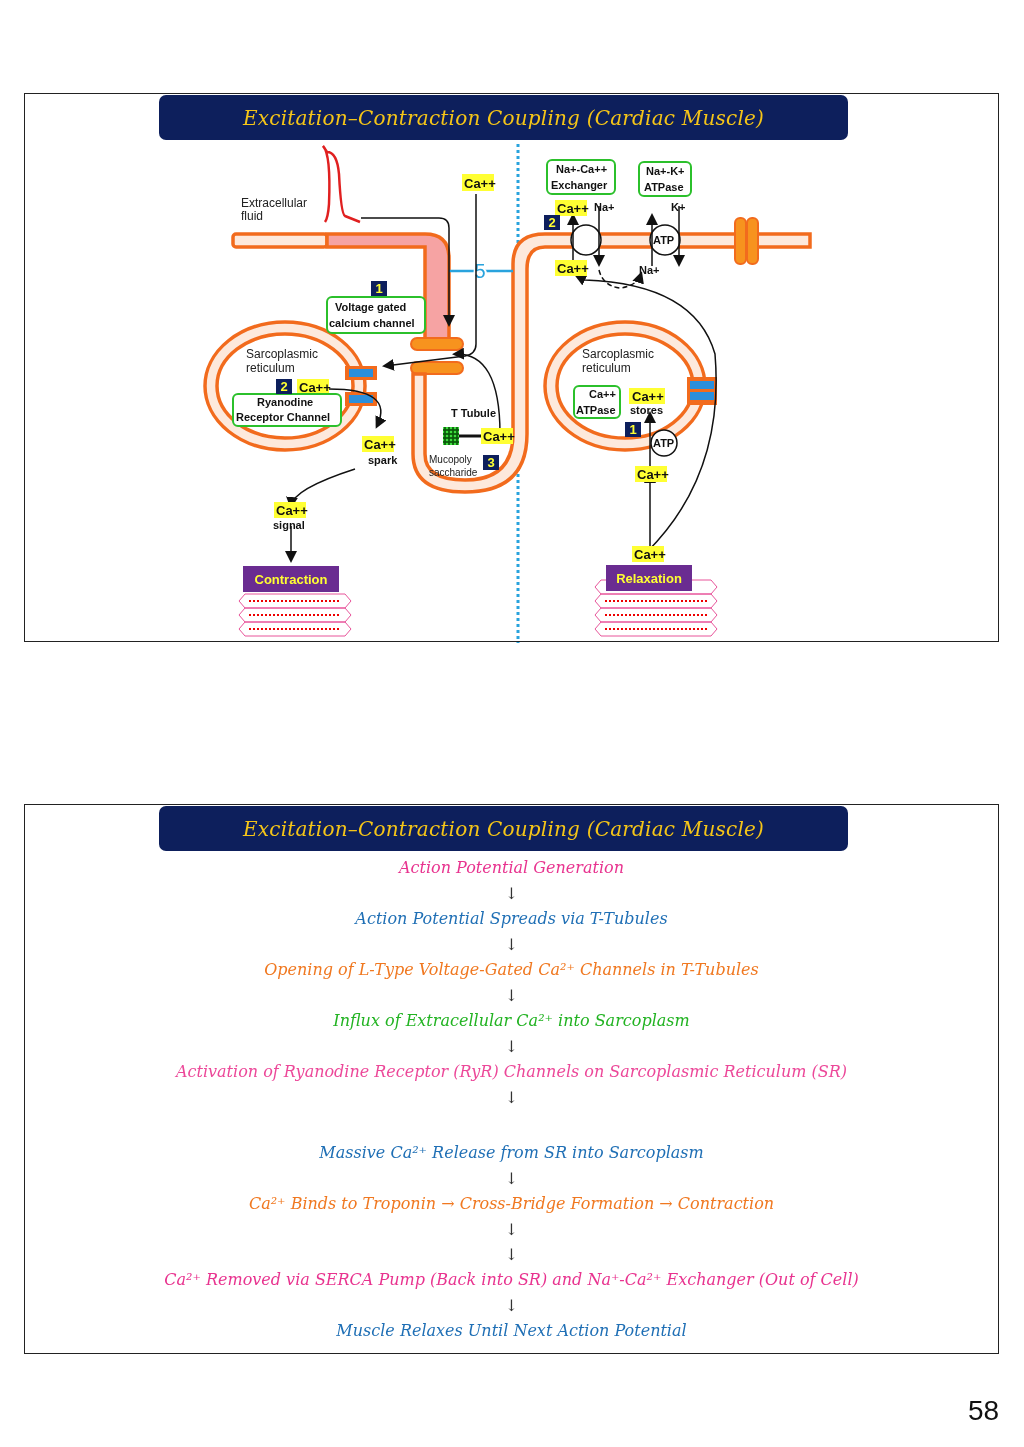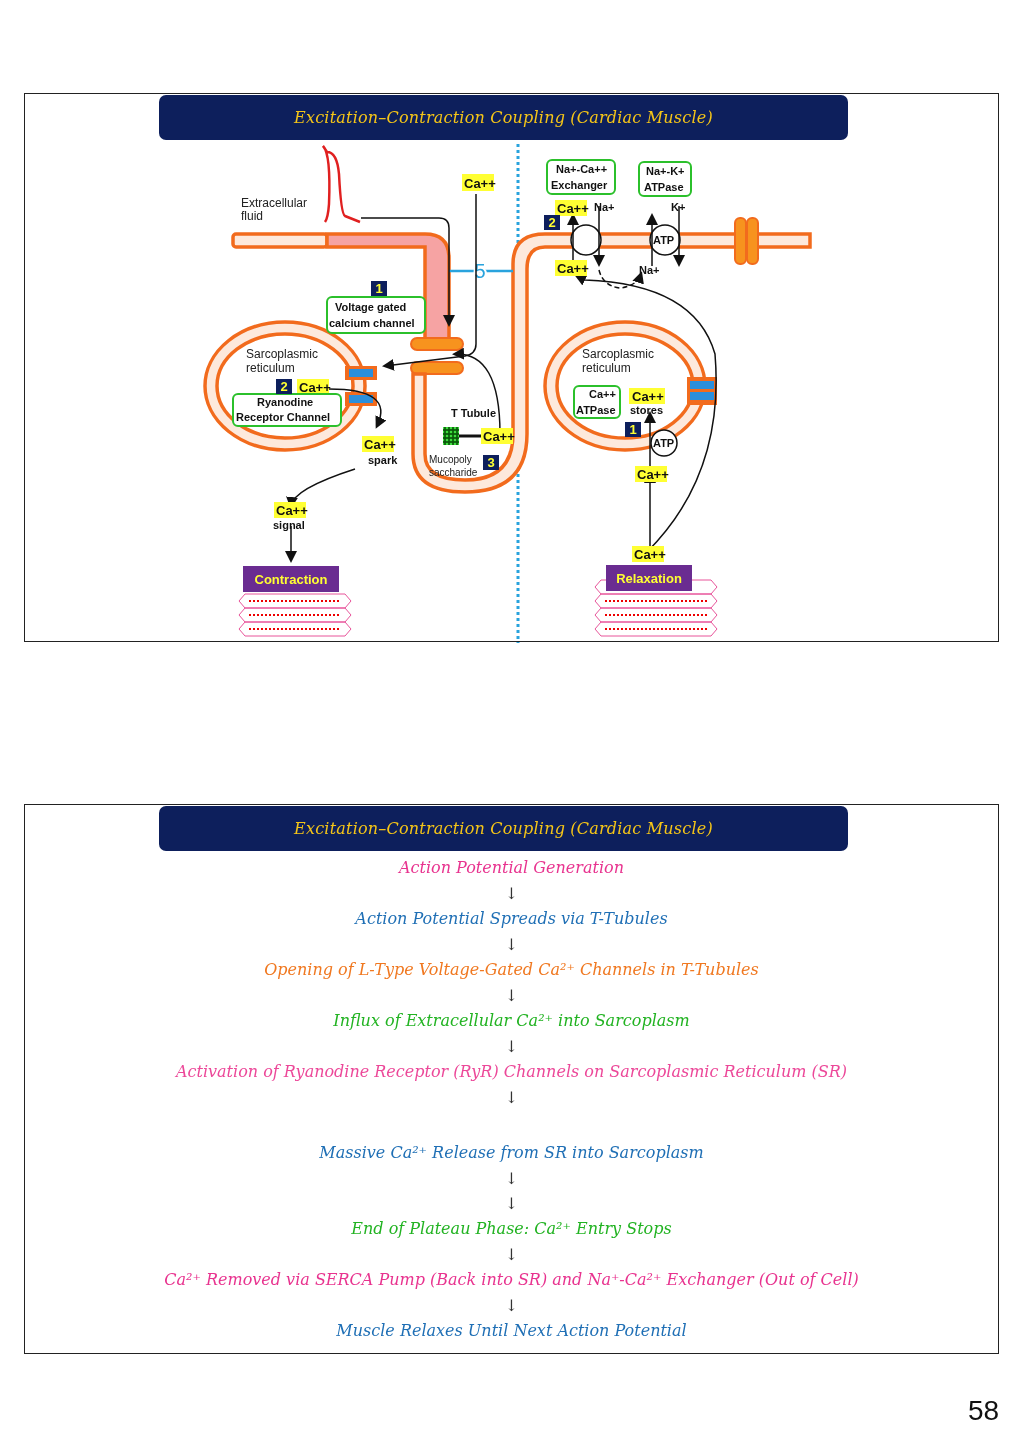--- a/index.html
+++ b/index.html
@@ -1,21 +1,21 @@
 <!DOCTYPE html>
 <html><head>
 <meta charset="utf-8">
 <style>
   html,body{margin:0;padding:0;background:#fff;}
   body{width:1024px;height:1447px;position:relative;overflow:hidden;font-family:"Liberation Sans",sans-serif;}
   .slide{position:absolute;left:24px;width:975px;border:1.5px solid #222;box-sizing:border-box;background:#fff;}
   #slide1{top:93px;height:549px;}
   #slide2{top:804px;height:550px;}
   .title-banner{position:absolute;left:134px;top:1px;width:689px;height:45px;background:#0d1f5c;border-radius:7px;
-    color:#f5c518;font-family:"DejaVu Serif",serif;font-style:italic;font-size:16px;display:flex;align-items:center;justify-content:center;letter-spacing:0.2px;}
+    color:#f5c518;font-family:"DejaVu Serif",serif;font-style:italic;font-size:20px;display:flex;align-items:center;justify-content:center;letter-spacing:0.2px;}
   #slide1 svg{position:absolute;left:0;top:0;}
   .flow{position:absolute;left:0;top:50px;width:100%;text-align:center;font-family:"DejaVu Serif",serif;font-style:italic;}
   .step{font-size:16px;line-height:26px;height:26px;white-space:nowrap;}
   .arrow{font-size:16px;line-height:25px;height:25px;color:#333;}
   .page-number{position:absolute;left:968px;top:1395px;font-size:28px;color:#111;}
   svg text{font-family:"Liberation Sans",sans-serif;}
 </style>
 </head>
 <body>
 
@@ -203,22 +203,22 @@
       <div class="step" style="color: rgb(31, 111, 181);">Action Potential Spreads via T-Tubules</div>
       <div class="arrow">↓</div>
       <div class="step" style="color: rgb(240, 120, 32);">Opening of L-Type Voltage-Gated Ca²⁺ Channels in T-Tubules</div>
       <div class="arrow">↓</div>
       <div class="step" style="color: rgb(34, 179, 34);">Influx of Extracellular Ca²⁺ into Sarcoplasm</div>
       <div class="arrow">↓</div>
       <div class="step" style="color: #ec4899;">Activation of Ryanodine Receptor (RyR) Channels on Sarcoplasmic Reticulum (SR)</div>
       <div class="arrow">↓</div>
       <div class="step" style="color: rgb(31, 111, 181); margin-top: 30px;">Massive Ca²⁺ Release from SR into Sarcoplasm</div>
       <div class="arrow">↓</div>
-      <div class="arrow">↓</div>
-      <div class="step" style="color: rgb(34, 179, 34);">End of Plateau Phase: Ca²⁺ Entry Stops</div>
+      <div class="step" style="color: rgb(240, 120, 32);">Ca²⁺ Binds to Troponin → Cross-Bridge Formation → Contraction</div>
+      <div class="arrow">↓</div>
       <div class="arrow">↓</div>
       <div class="step" style="color: rgb(232, 51, 143); text-align: center;">Ca²⁺ Removed via SERCA Pump (Back into SR) and Na⁺-Ca²⁺ Exchanger (Out of Cell)</div>
       <div class="arrow">↓</div>
       <div class="step" style="color: rgb(31, 111, 181);">Muscle Relaxes Until Next Action Potential</div>
     </div>
 </div>
 
 <div class="page-number">58</div>
 
 </body></html>

